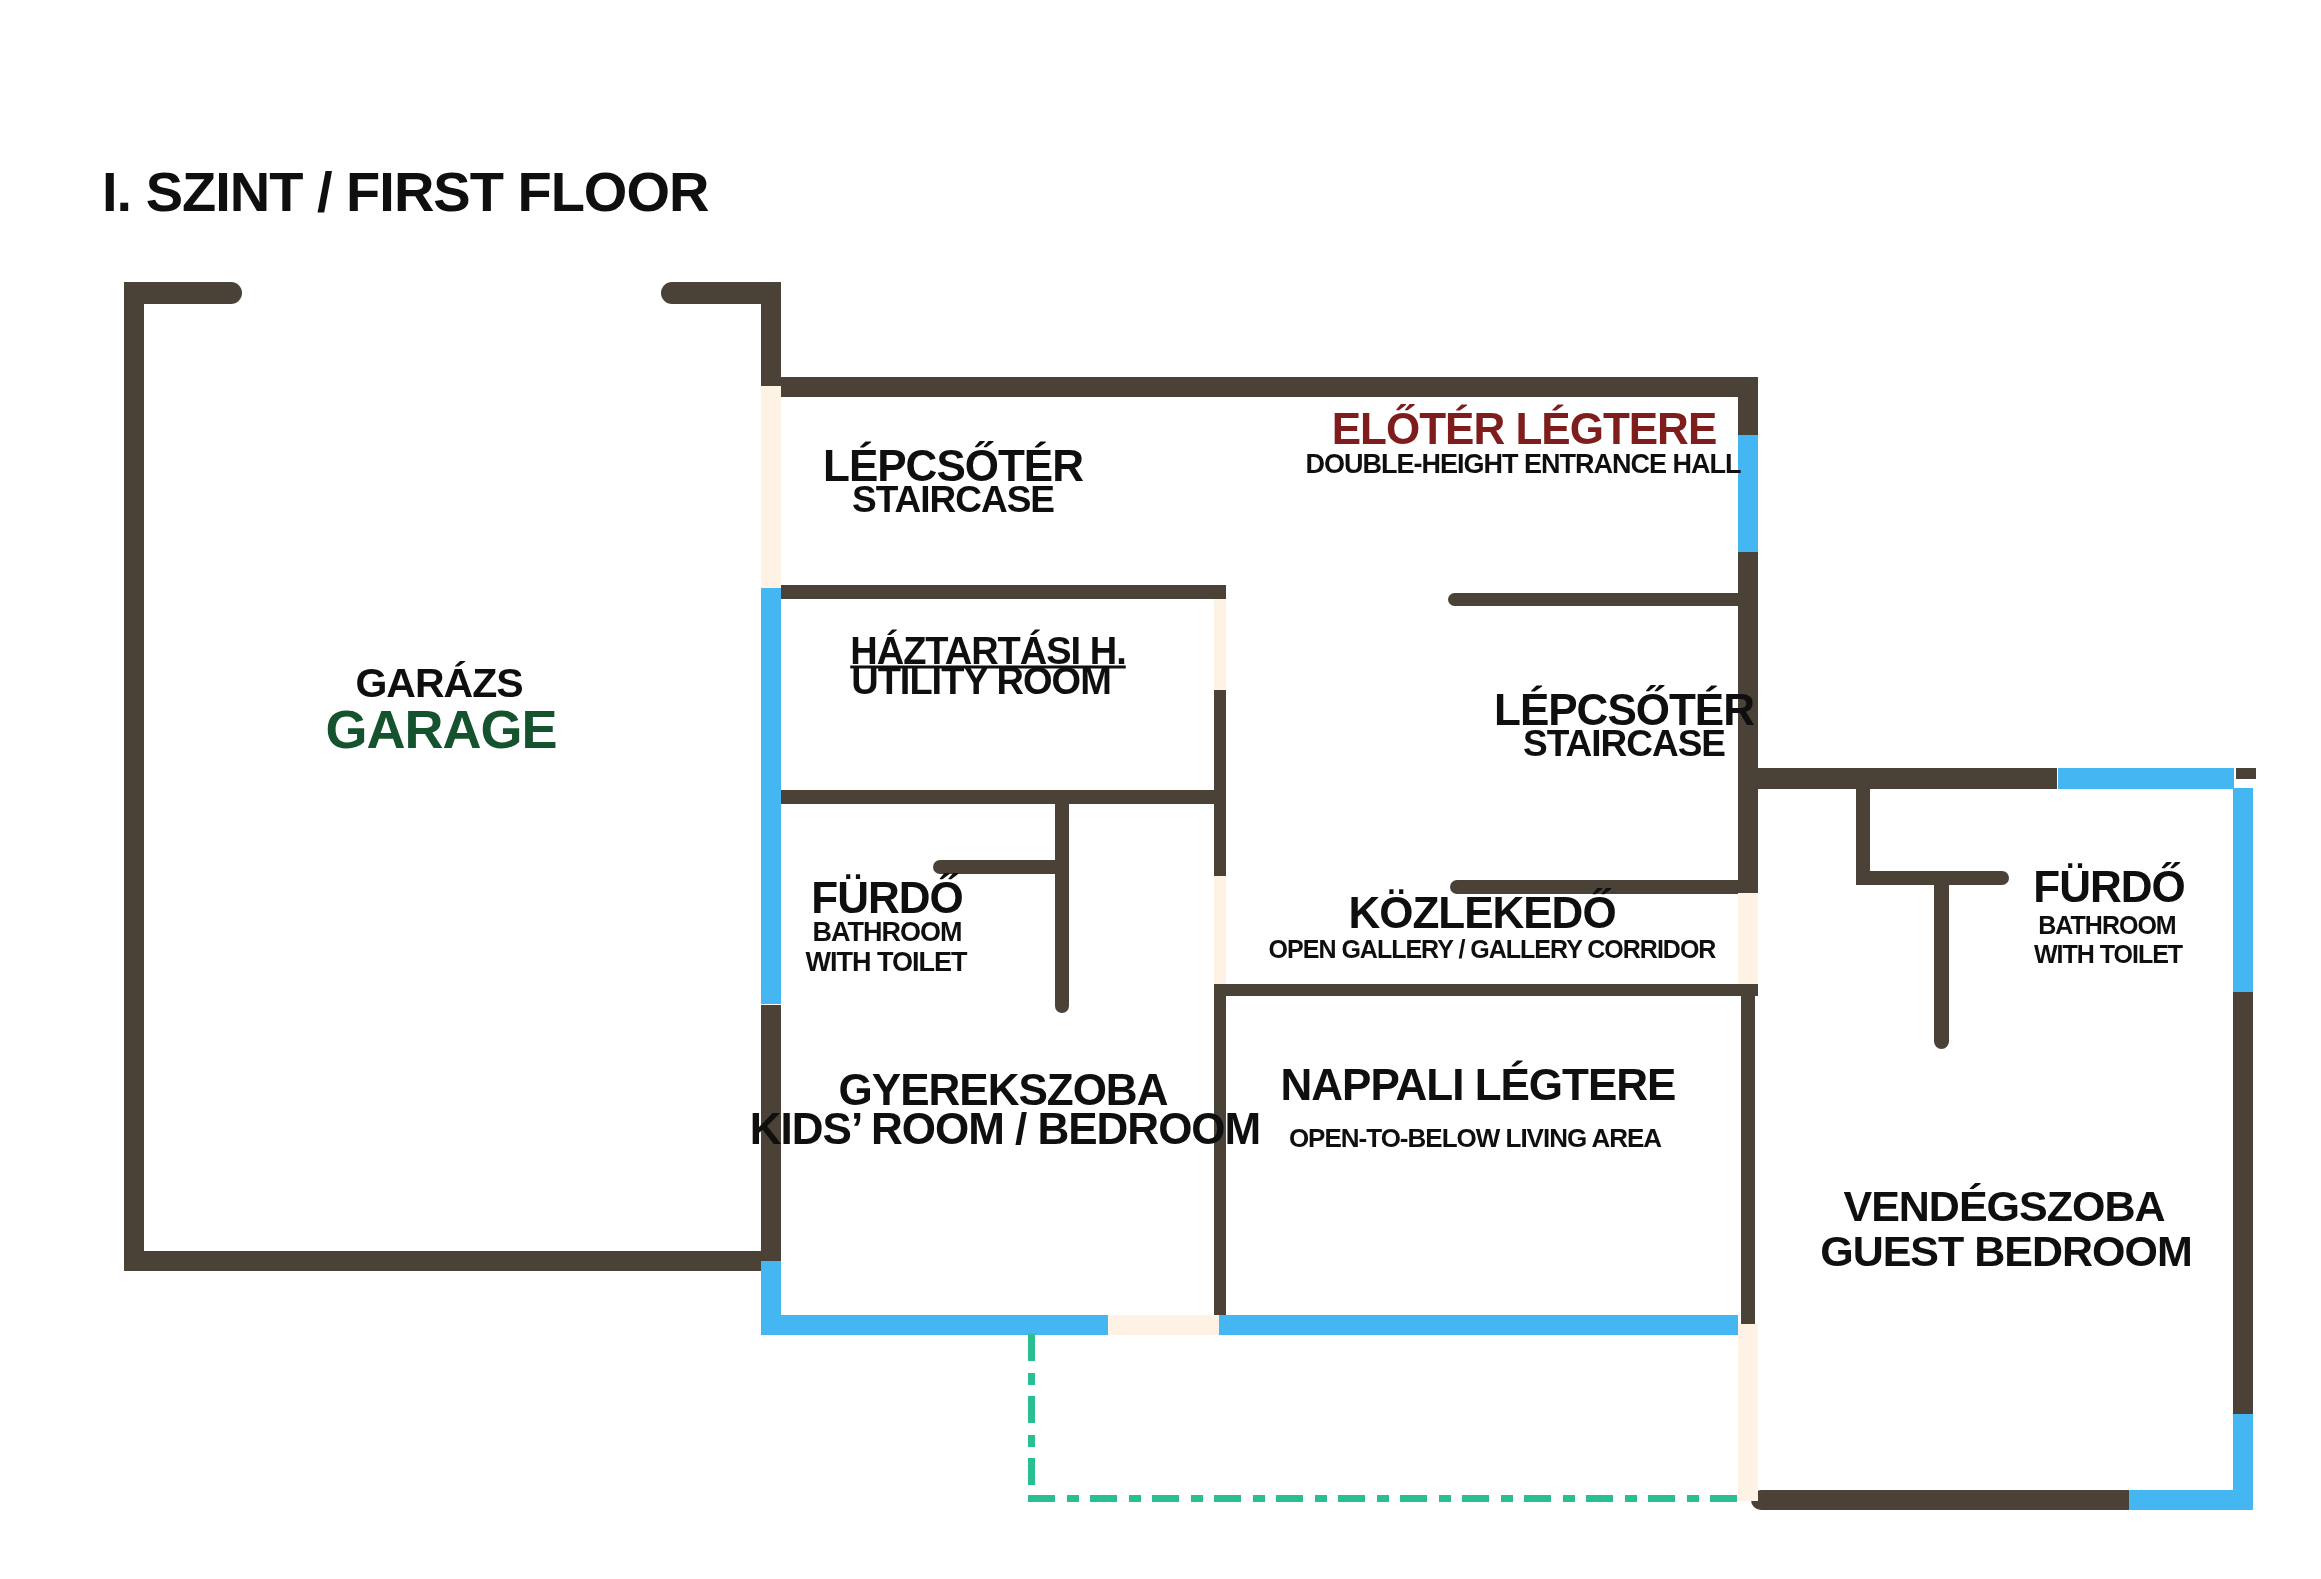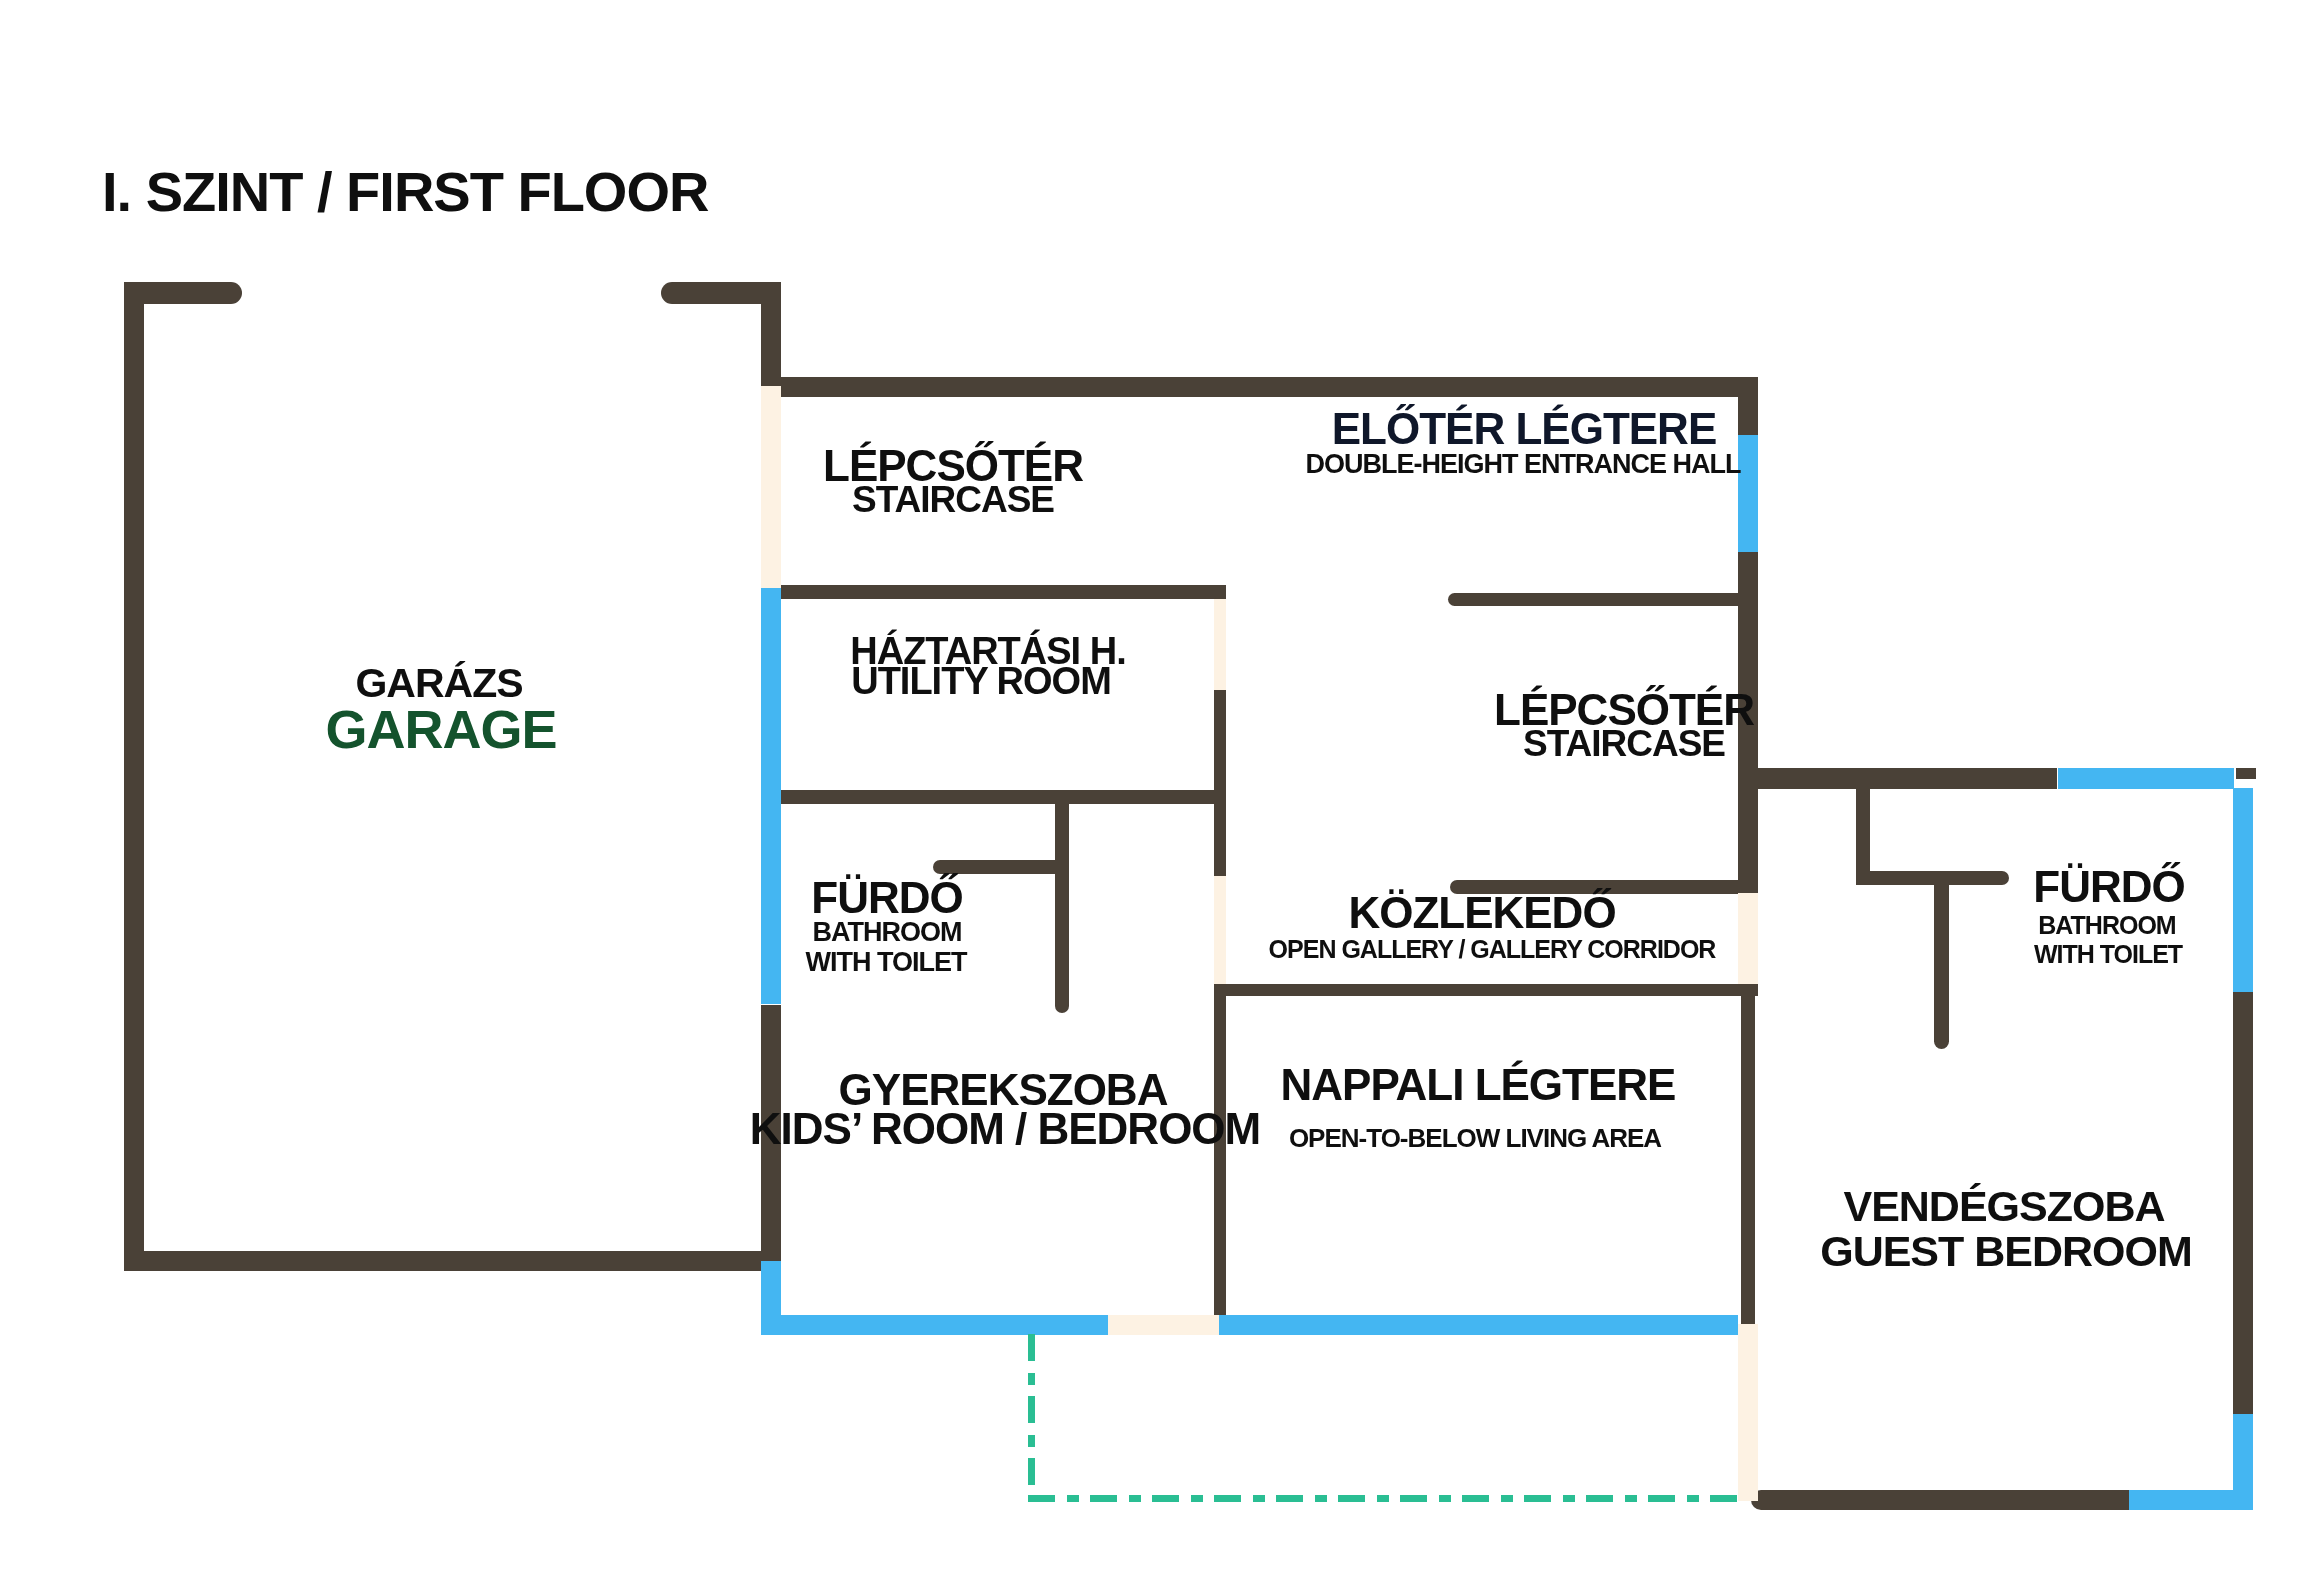--- a/index.html
+++ b/index.html
@@ -83,23 +83,23 @@
     </div>
   <div id="dash-layer">
       <div class="dash" style="left: 1028px; top: 1334px; width: 6.8px; height: 166px; background: repeating-linear-gradient(rgb(42, 190, 147) 0px, rgb(42, 190, 147) 27px, transparent 27px, transparent 39px, rgb(42, 190, 147) 39px, rgb(42, 190, 147) 51px, transparent 51px, transparent 62px);"></div>
       <div class="dash" style="left: 1028px; top: 1495px; width: 710px; height: 6.8px; background: repeating-linear-gradient(to right, rgb(42, 190, 147) 0px, rgb(42, 190, 147) 27px, transparent 27px, transparent 39px, rgb(42, 190, 147) 39px, rgb(42, 190, 147) 51px, transparent 51px, transparent 62px);"></div>
     </div>
   <div id="labels-layer">
       <div class="label" style="left: 439px; top: 683px; font-size: 41px; color: rgb(15, 15, 15);">GARÁZS</div>
       <div class="label" style="left: 441px; top: 729px; font-size: 54px; color: #14532d;">GARAGE</div>
       <div class="label" style="left: 953px; top: 466px; font-size: 44px; color: rgb(15, 15, 15);">LÉPCSŐTÉR</div>
       <div class="label" style="left: 953px; top: 500px; font-size: 37px; color: rgb(15, 15, 15);">STAIRCASE</div>
-      <div class="label" style="left: 1524px; top: 429px; font-size: 44px; color: #0f172a;">ELŐTÉR LÉGTERE</div>
+      <div class="label" style="left: 1524px; top: 429px; font-size: 44px; color: #7f1d1d;">ELŐTÉR LÉGTERE</div>
       <div class="label" style="left: 1523px; top: 464px; font-size: 27px; color: rgb(15, 15, 15);">DOUBLE-HEIGHT ENTRANCE HALL</div>
-      <div class="label" style="left: 988px; top: 651px; font-size: 38px; color: rgb(15, 15, 15);">HÁZTARTÁSI H.</div>
+      <div class="label" style="left: 988px; top: 651px; font-size: 38px; color: rgb(15, 15, 15); text-decoration: underline;">HÁZTARTÁSI H.</div>
       <div class="label" style="left: 981px; top: 681px; font-size: 38px; color: rgb(15, 15, 15);">UTILITY ROOM</div>
       <div class="label" style="left: 1624px; top: 710px; font-size: 44px; color: rgb(15, 15, 15);">LÉPCSŐTÉR</div>
       <div class="label" style="left: 1624px; top: 744px; font-size: 37px; color: rgb(15, 15, 15);">STAIRCASE</div>
       <div class="label" style="left: 887px; top: 898px; font-size: 44px; color: rgb(15, 15, 15);">FÜRDŐ</div>
       <div class="label" style="left: 887px; top: 932px; font-size: 27px; color: rgb(15, 15, 15);">BATHROOM</div>
       <div class="label" style="left: 886px; top: 962px; font-size: 27px; color: rgb(15, 15, 15);">WITH TOILET</div>
       <div class="label" style="left: 1482px; top: 913px; font-size: 44px; color: rgb(15, 15, 15);">KÖZLEKEDŐ</div>
       <div class="label" style="left: 1492px; top: 949px; font-size: 25px; color: rgb(15, 15, 15);">OPEN GALLERY / GALLERY CORRIDOR</div>
       <div class="label" style="left: 2109px; top: 887px; font-size: 44px; color: rgb(15, 15, 15);">FÜRDŐ</div>
       <div class="label" style="left: 2107px; top: 925px; font-size: 25px; color: rgb(15, 15, 15);">BATHROOM</div>

